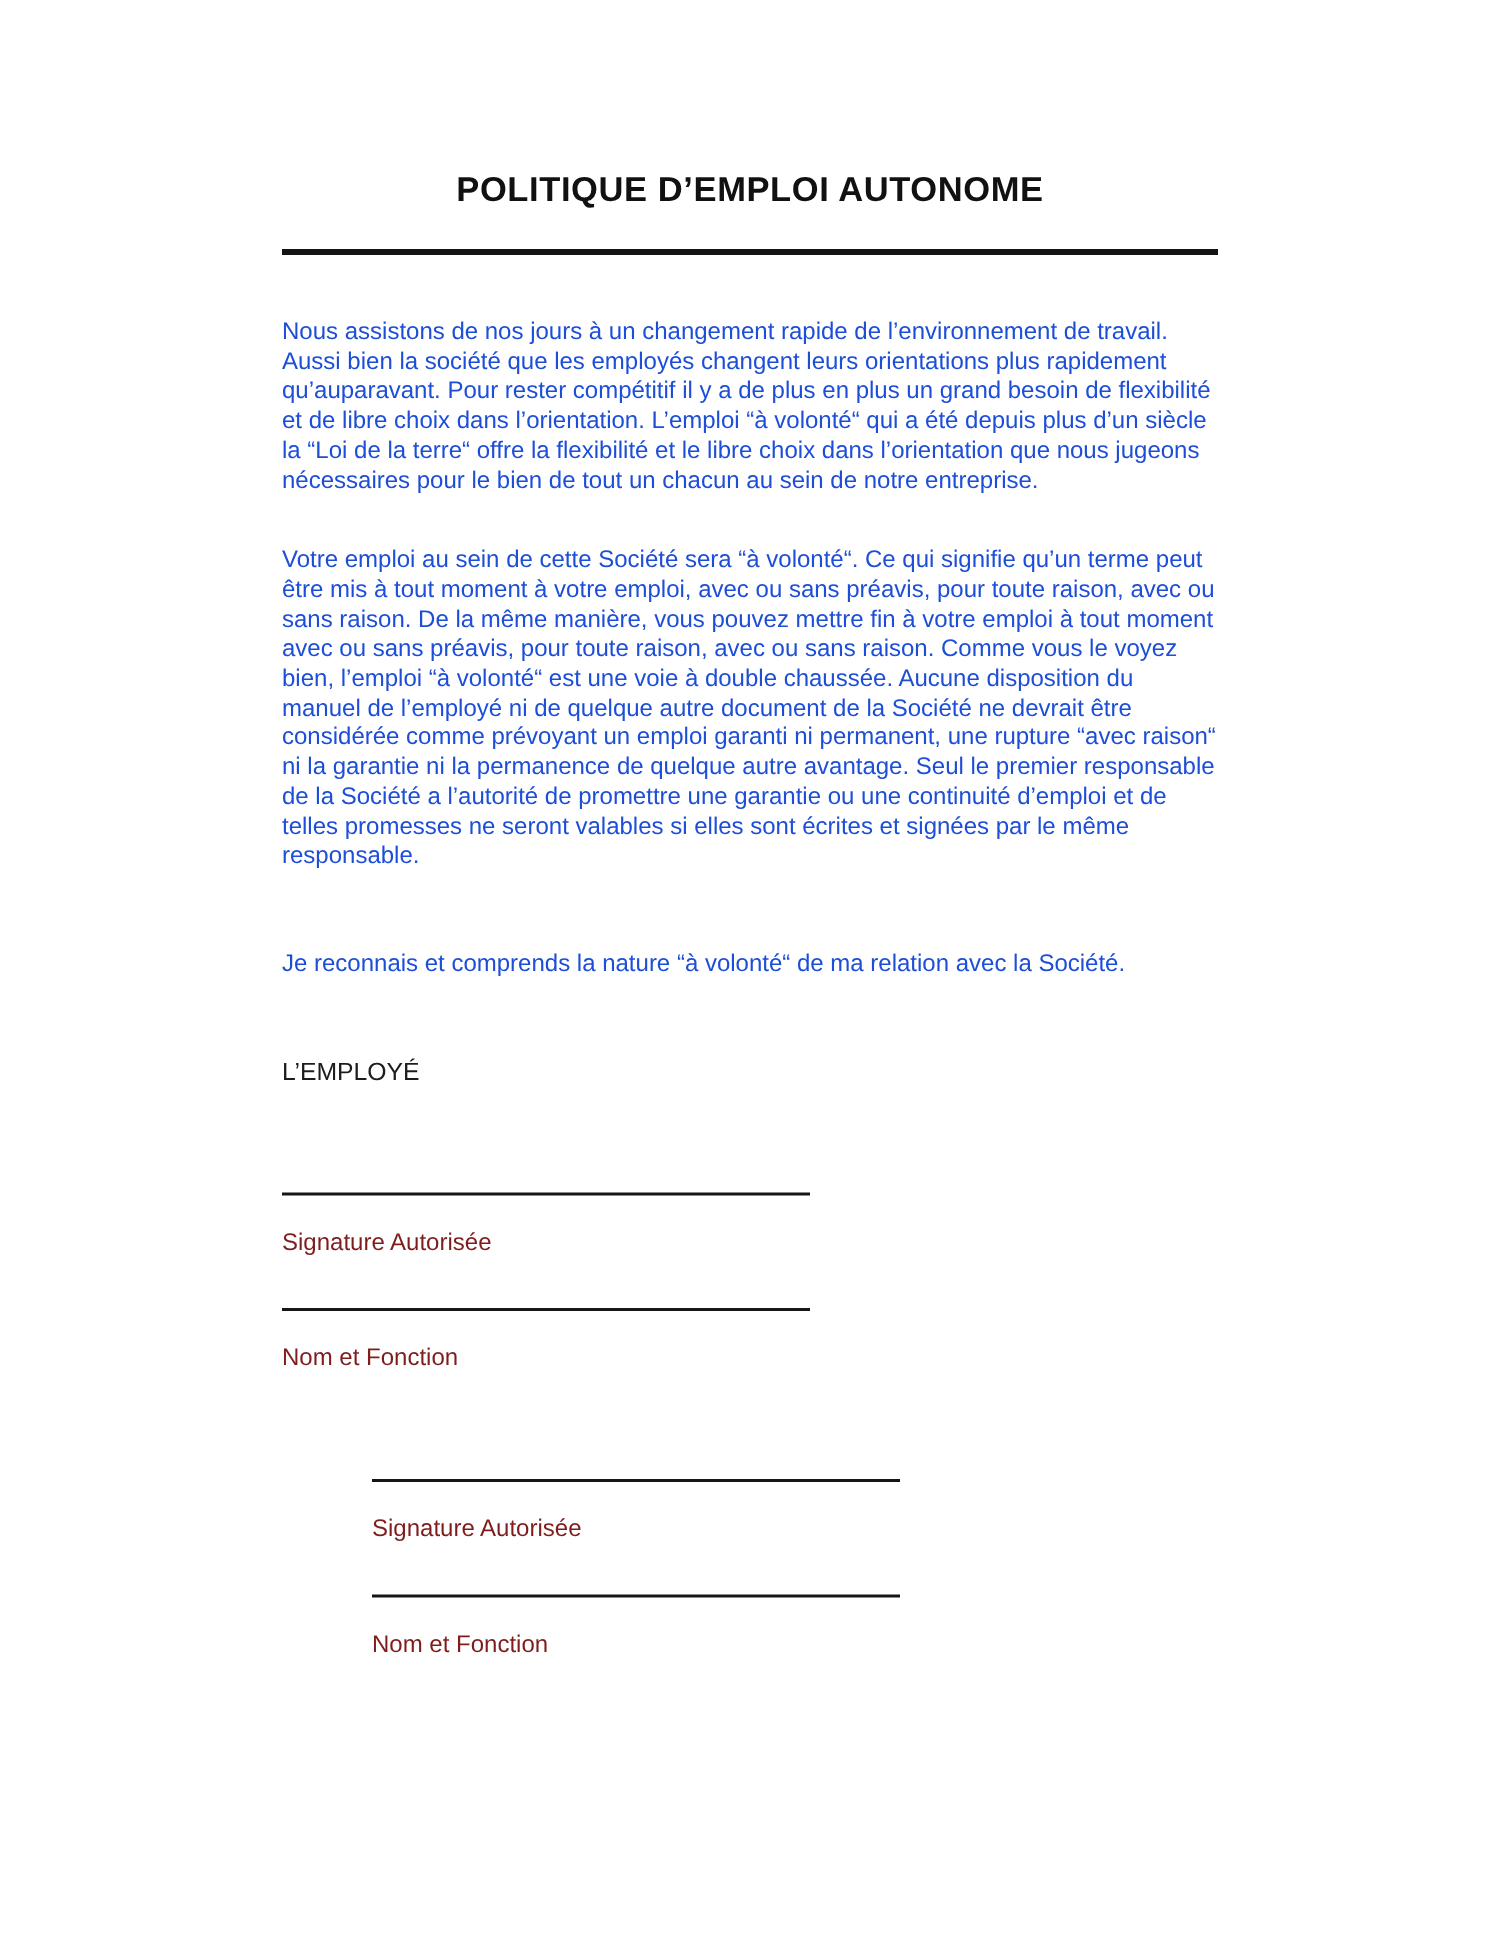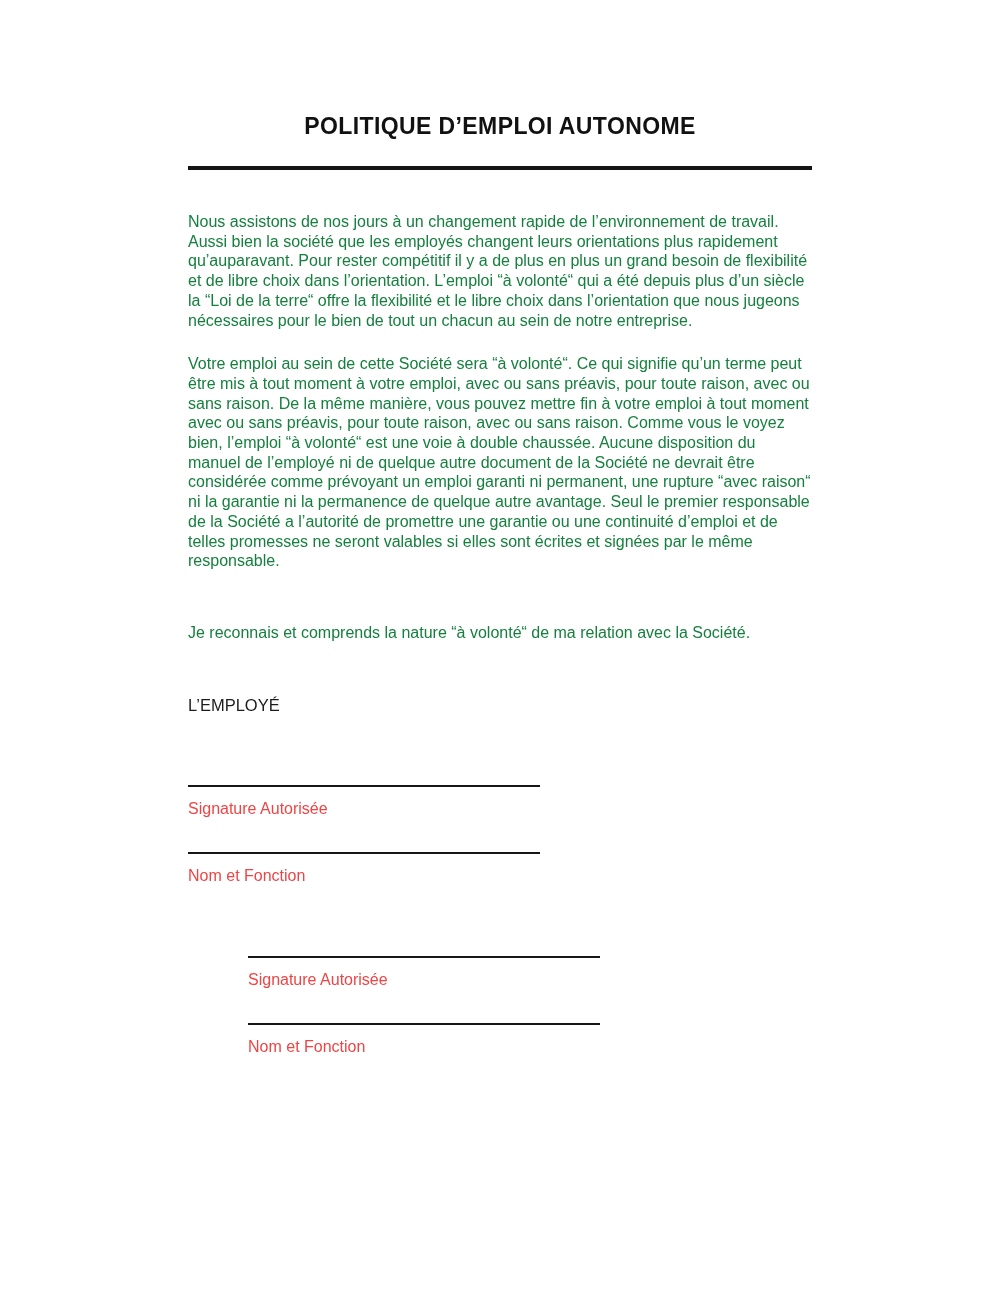--- a/index.html
+++ b/index.html
@@ -34,25 +34,25 @@
     border: none;
     border-top: 4px solid #141414;
     margin: 26px 0 0 0;
     height: 0;
   }
 
   .body-para {
     margin: 0;
     font-size: 16px;
     line-height: 19.7px;
-    color: #15803d;
+    color: #1d4ed8;
   }
 
   .para-intro   { margin-top: 42px; }
-  .para-terms   { margin-top: 24px; }
+  .para-terms   { margin-top: 34px; }
   .para-ack     { margin-top: 52px; }
 
   .sig-section {
     display: flex;
     margin-top: 52px;
     flex-direction: column;
   }
 
   .sig-col {
     width: 352px;
@@ -72,24 +72,24 @@
     margin-top: 70px;
     border-bottom: 2px solid #161616;
     height: 0;
   }
 
   .sig-line.second {
     margin-top: 33px;
   }
 
   .sig-label {
-    margin-top: 12px;
+    margin-top: 22px;
     font-size: 16px;
     line-height: 20px;
-    color: #ef4444;
+    color: #7f1d1d;
   }
 </style>
 </head>
 <body>
 
 <div class="page">
   <div class="content">
 
     <h1 class="doc-title">POLITIQUE D’EMPLOI AUTONOME</h1>
 

